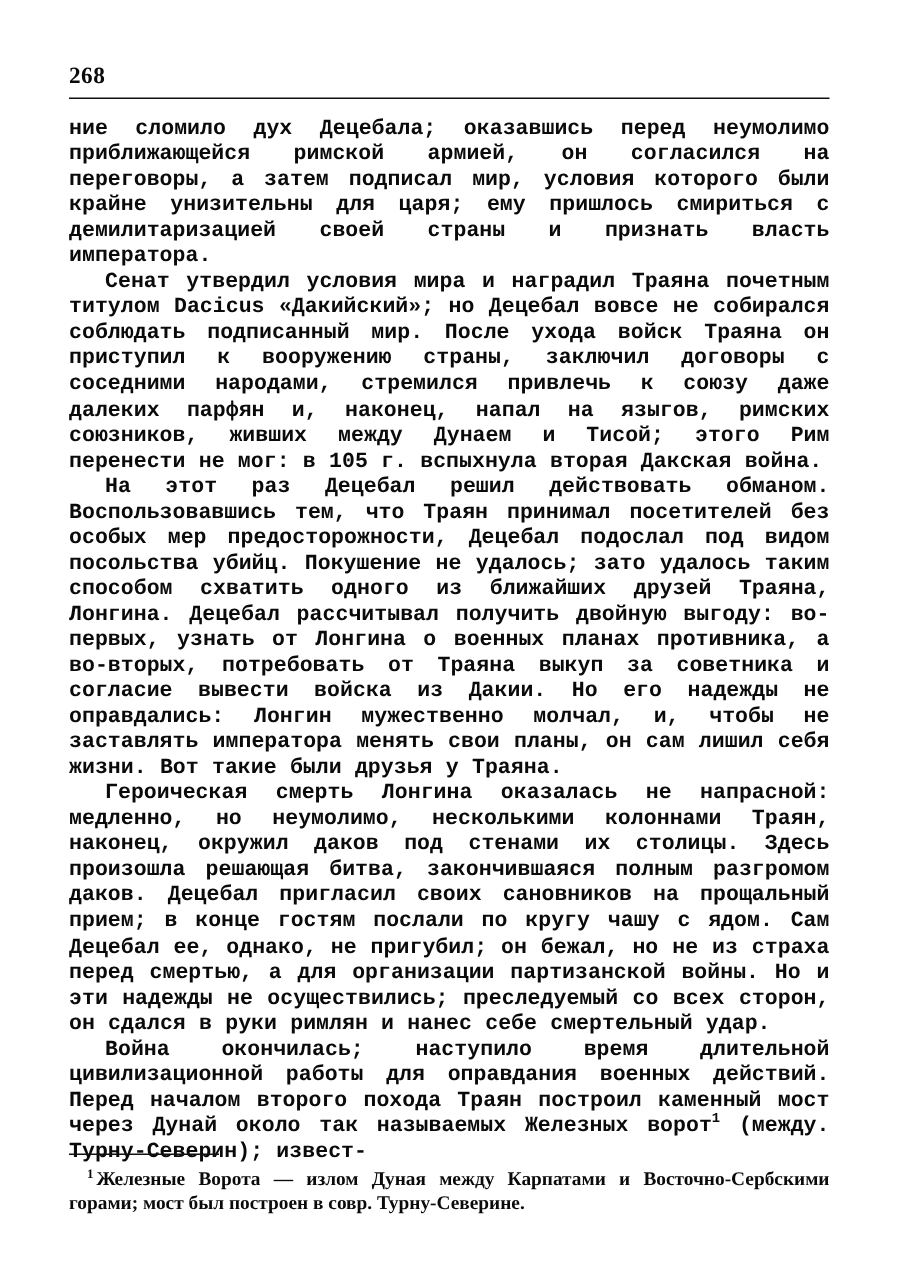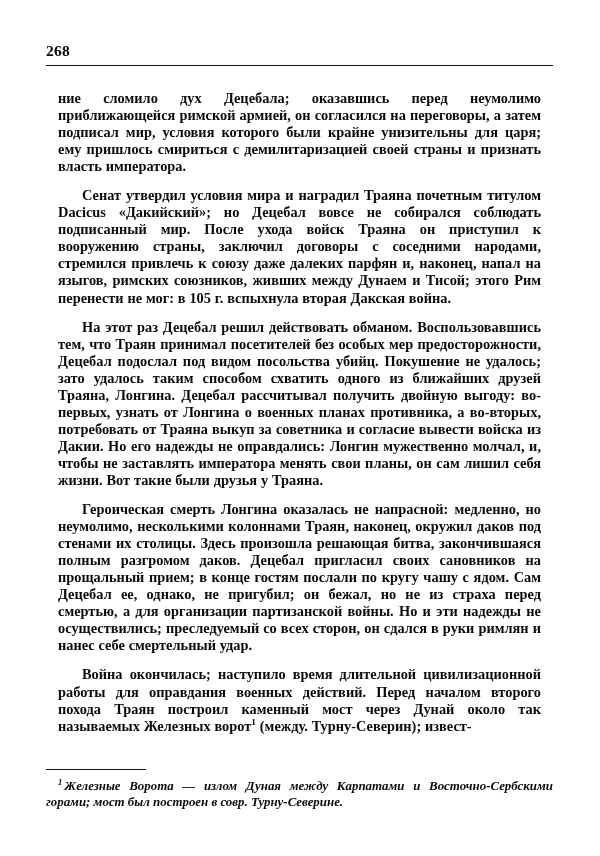--- a/index.html
+++ b/index.html
@@ -63,30 +63,31 @@
   }
 
   
   .column {
     position: absolute;
     left: 46px;
     top: 78px;
     width: 507px;
   }
   p.para {
-    margin: 12px;
+    margin: 0;
     font-size: 14.35px;
     font-weight: bold;
     line-height: 17.05px;
     text-align: justify;
     text-justify: inter-word;
     text-indent: 24px;
     letter-spacing: 0.02px;
     word-spacing: 0.2px;
     hyphens: manual;
+    font-family: Liberation Mono, monospace;
   }
   p.para.no-indent {
     text-indent: 0;
   }
   
 
   
   .footnote {
     position: absolute;
     left: 46px;
@@ -99,21 +100,20 @@
     border-top: 1.9px solid #111;
     margin: 0 0 8px 0;
   }
   .footnote-text {
     margin: 0;
     font-size: 12.9px;
     font-weight: bold;
     line-height: 16.4px;
     text-align: justify;
     text-indent: 12px;
-    font-style: italic;
   }
   sup.fn-marker {
     font-size: 8.6px;
     font-weight: bold;
     vertical-align: super;
     line-height: 0;
     padding-right: 2px;
   }
   sup.fn-ref {
     font-size: 9.2px;

